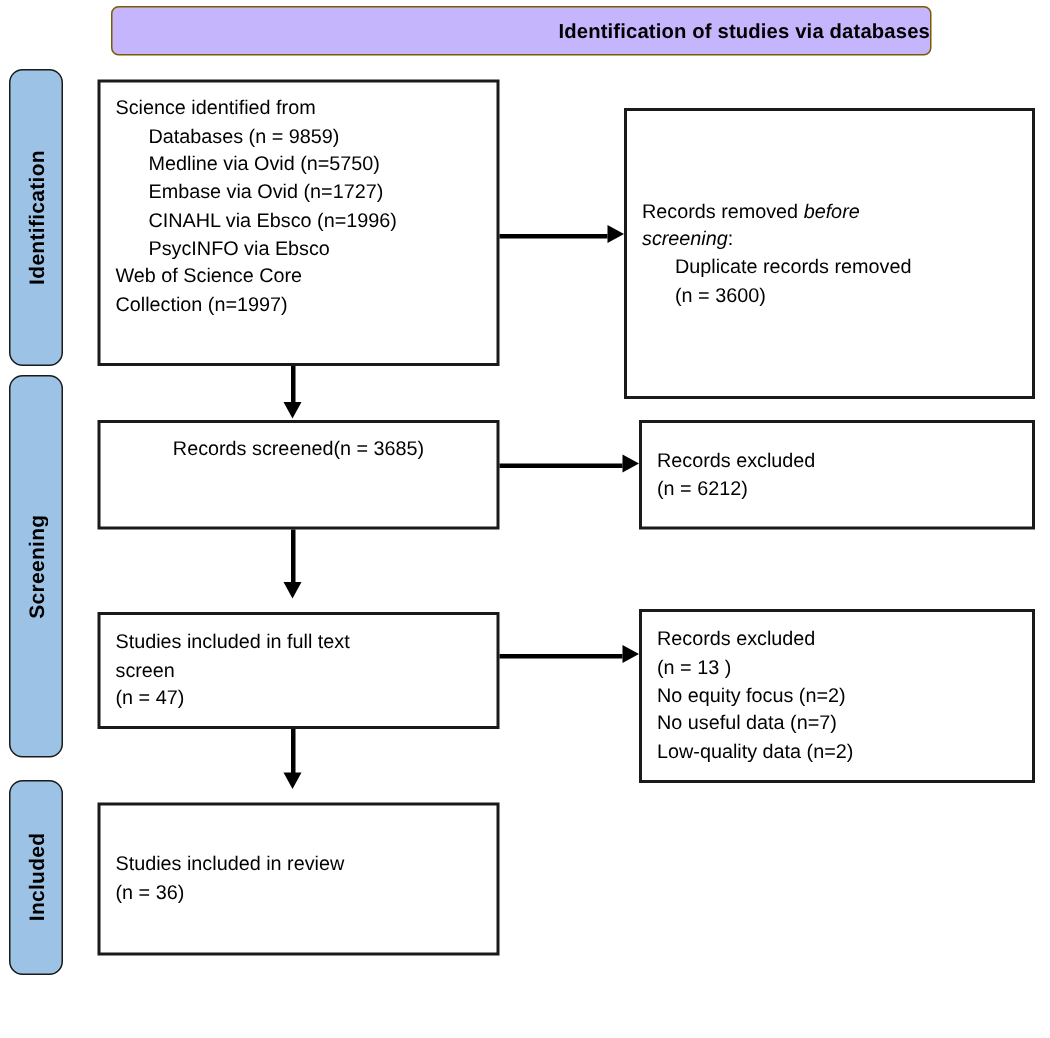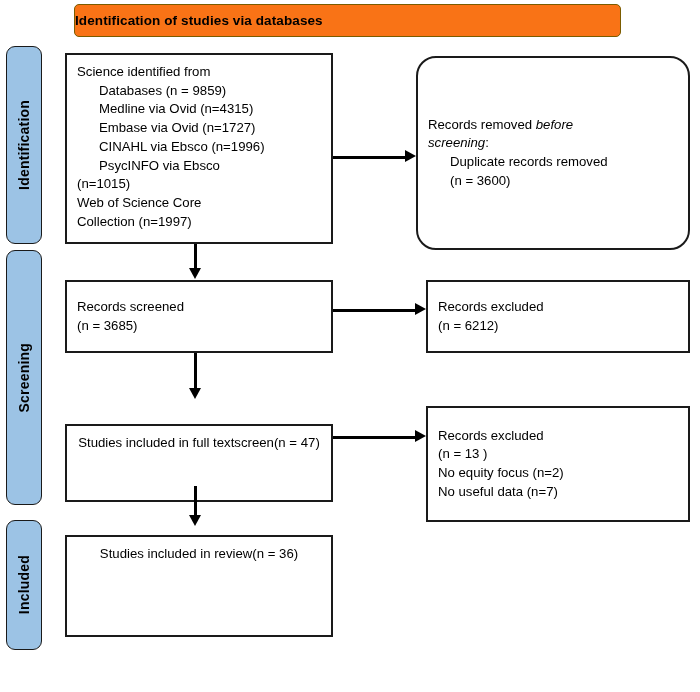--- a/index.html
+++ b/index.html
@@ -20,26 +20,26 @@
     overflow: hidden;
   }
 
   
   .header-banner {
     position: absolute;
     left: 74px;
     top: 4px;
     width: 547px;
     height: 33px;
-    background: #f97316;
+    background: #c4b5fd;
     border: 1px solid #7a5c00;
     border-radius: 5px;
     display: flex;
     align-items: center;
-    justify-content: flex-start;
+    justify-content: flex-end;
     box-sizing: border-box;
   }
   .header-banner .label {
     font-size: 13.5px;
     font-weight: bold;
     letter-spacing: 0.1px;
     color: #000;
   }
 
   
@@ -76,32 +76,32 @@
     box-sizing: border-box;
     padding: 8px 10px;
     font-size: 13.2px;
     line-height: 1.42;
   }
   .flow-box .line { white-space: pre; }
   .flow-box .indent { padding-left: 22px; }
   .flow-box em { font-style: italic; }
 
   #box-identified      { left: 65px;  top: 53px;  width: 268px; height: 191px; }
-  #box-removed         { left: 416px; top: 56px;  width: 274px; height: 194px;
-                         display: flex; flex-direction: column; justify-content: center; border-radius: 20px; }
+  #box-removed         { left: 416px; top: 72px;  width: 274px; height: 194px;
+                         display: flex; flex-direction: column; justify-content: center; }
   #box-screened        { left: 65px;  top: 280px; width: 268px; height: 73px;
-                         display: flex; flex-direction: column; justify-content: center; }
+                         display: flex; flex-direction: row; justify-content: center; }
   #box-excluded-1      { left: 426px; top: 280px; width: 264px; height: 73px;
                          display: flex; flex-direction: column; justify-content: center; }
-  #box-fulltext        { left: 65px;  top: 424px; width: 268px; height: 78px;
-                         display: flex; justify-content: center; }
+  #box-fulltext        { left: 65px;  top: 408px; width: 268px; height: 78px;
+                         display: flex; flex-direction: column; justify-content: center; }
   #box-excluded-2      { left: 426px; top: 406px; width: 264px; height: 116px;
                          display: flex; flex-direction: column; justify-content: center; }
   #box-included        { left: 65px;  top: 535px; width: 268px; height: 102px;
-                         display: flex; justify-content: center; }
+                         display: flex; flex-direction: column; justify-content: center; }
 
   
   .conn { position: absolute; }
   .conn-line-h { background: #000; height: 2.5px; }
   .conn-line-v { background: #000; width: 2.5px; }
   .arrow-right {
     width: 0; height: 0;
     border-left: 11px solid #000;
     border-top: 6.5px solid transparent;
     border-bottom: 6.5px solid transparent;
@@ -128,25 +128,24 @@
   <div class="stage-bar" id="stage-screening">
     <span class="stage-label">Screening</span>
   </div>
   <div class="stage-bar" id="stage-included">
     <span class="stage-label">Included</span>
   </div>
 
   <div class="flow-box" id="box-identified">
     <div class="line">Science identified from</div>
     <div class="line indent">Databases (n = 9859)</div>
-    <div class="line indent">Medline via Ovid (n=4315)</div>
+    <div class="line indent">Medline via Ovid (n=5750)</div>
     <div class="line indent">Embase via Ovid (n=1727)</div>
     <div class="line indent">CINAHL via Ebsco (n=1996)</div>
     <div class="line indent">PsycINFO via Ebsco</div>
-    <div class="line">(n=1015)</div>
     <div class="line">Web of Science Core</div>
     <div class="line">Collection (n=1997)</div>
   </div>
 
   <div class="flow-box" id="box-removed">
     <div class="line"><span>Records removed </span><em>before</em></div>
     <div class="line"><em>screening</em><span>:</span></div>
     <div class="line indent">Duplicate records removed</div>
     <div class="line indent">(n = 3600)</div>
   </div>
@@ -165,20 +164,21 @@
     <div class="line">Studies included in full text</div>
     <div class="line">screen</div>
     <div class="line">(n = 47)</div>
   </div>
 
   <div class="flow-box" id="box-excluded-2">
     <div class="line">Records excluded</div>
     <div class="line">(n = 13 )</div>
     <div class="line">No equity focus (n=2)</div>
     <div class="line">No useful data (n=7)</div>
+    <div class="line">Low-quality data (n=2)</div>
   </div>
 
   <div class="flow-box" id="box-included">
     <div class="line">Studies included in review</div>
     <div class="line">(n = 36)</div>
   </div>
 
   <div class="conn conn-line-h" style="left:333px; top:156px; width:72px;"></div>
   <div class="conn arrow-right" style="left:405px; top:150px;"></div>
 

